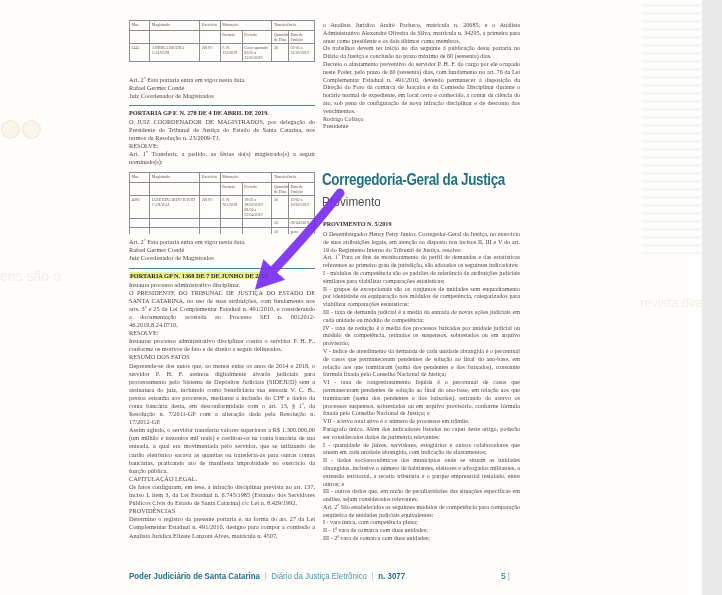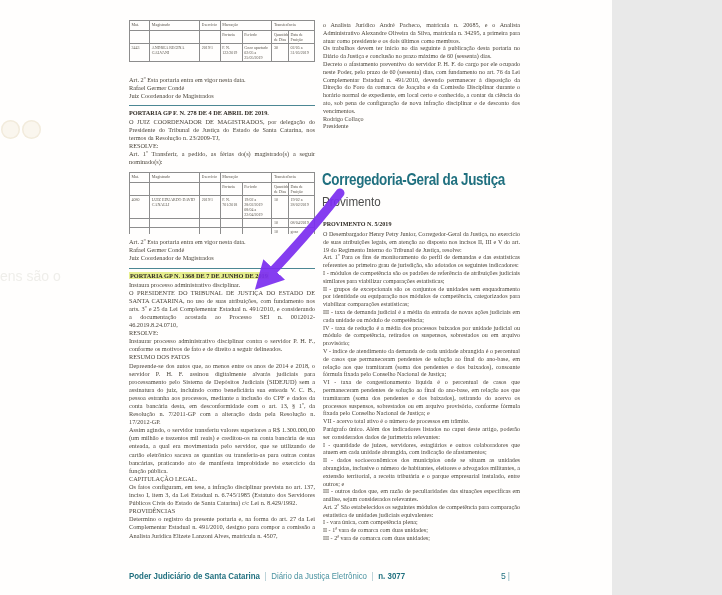--- a/index.html
+++ b/index.html
@@ -1,16 +1,16 @@
 <!DOCTYPE html>
 <html><head>
 <meta charset="utf-8">
 <style>
   html,body{margin:0;padding:0;background:#e9e9e9;}
-  .canvas{position:relative;width:612px;height:595px;background:#fffefd;overflow:hidden;}
+  .canvas{position:relative;width:702px;height:595px;background:#fffefd;overflow:hidden;}
 
   
   .blk{position:absolute;font-family:"Liberation Serif",serif;color:#4a443a;
        font-size:6.3px;line-height:8.1px;text-align:justify;}
   .bl{left:129px;width:186px;}
   .br{left:323px;width:197px;font-size:6.1px;line-height:7.8px;}
   .para{margin:0;}
   .line{margin:0;text-align:left;}
   .ptitle{font-weight:bold;color:#2f2a23;margin:0 0 1px 0;text-align:left;}
   .rule{border-top:1.6px solid #4c8793;margin:0 0 2.5px 0;}

